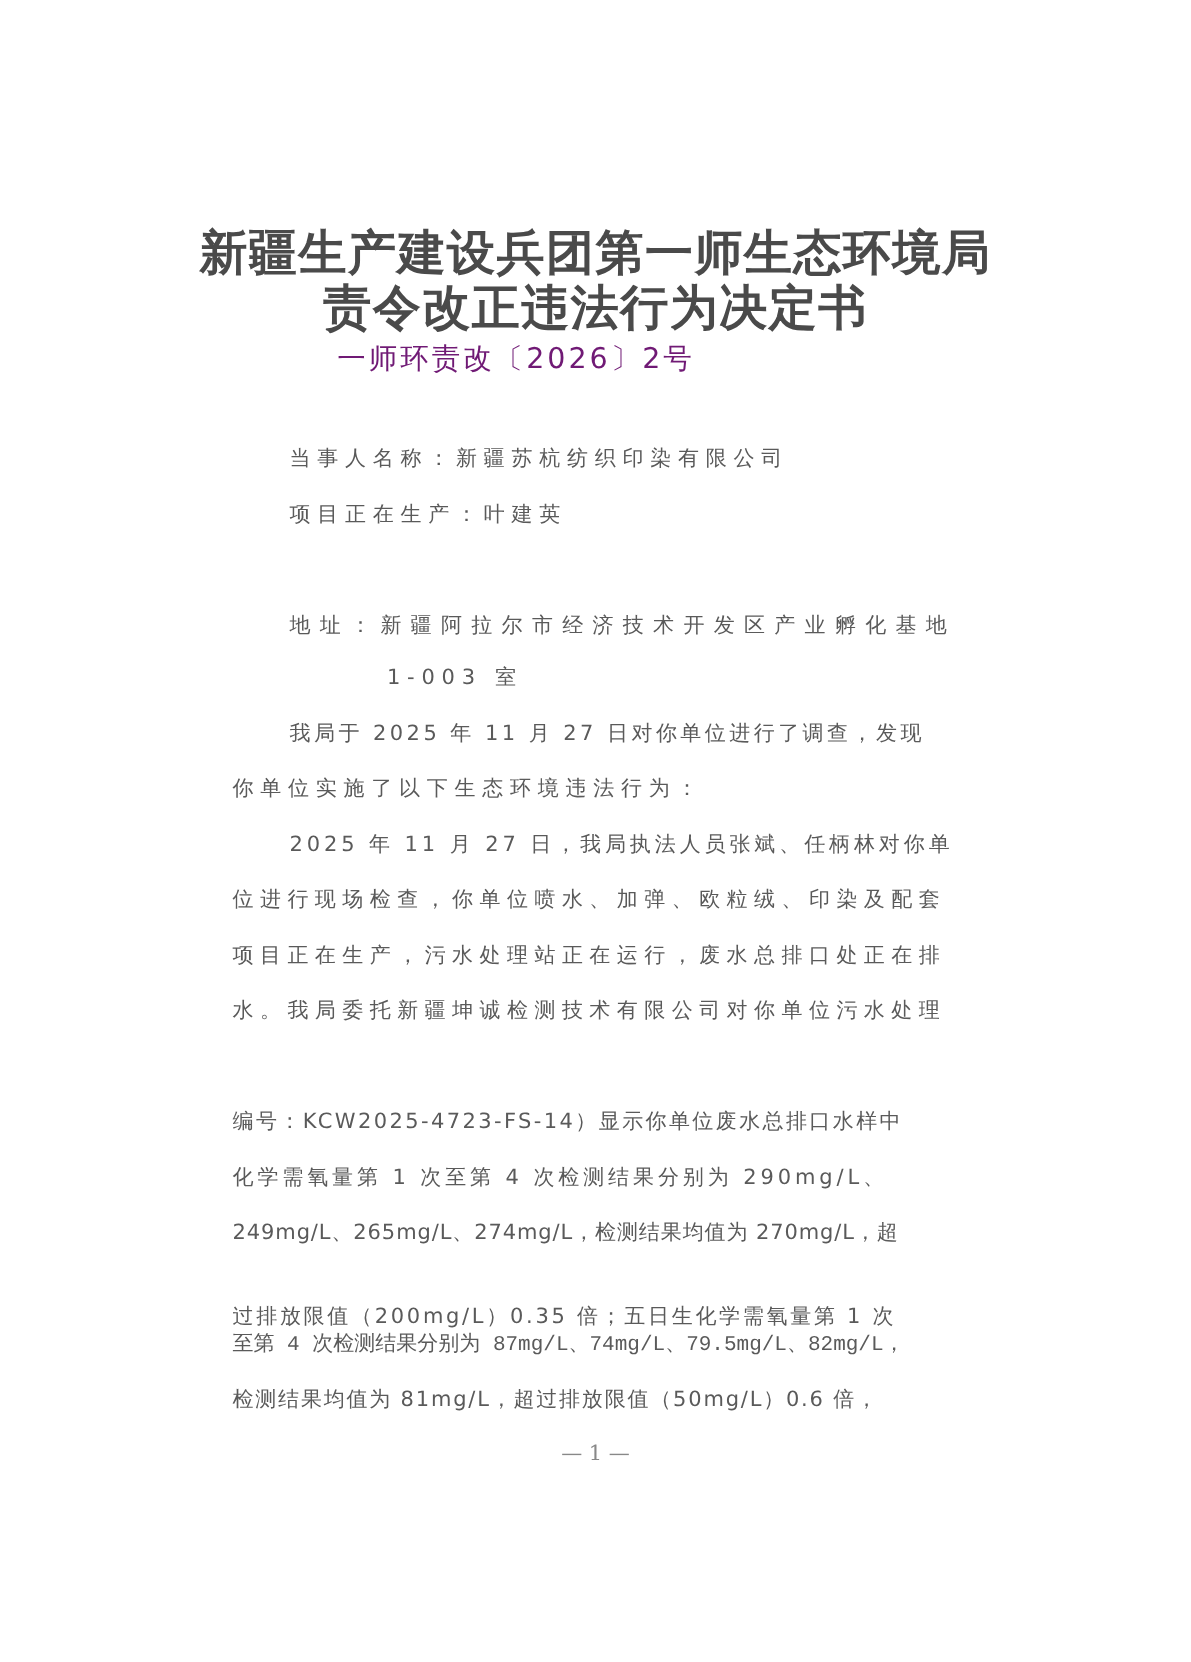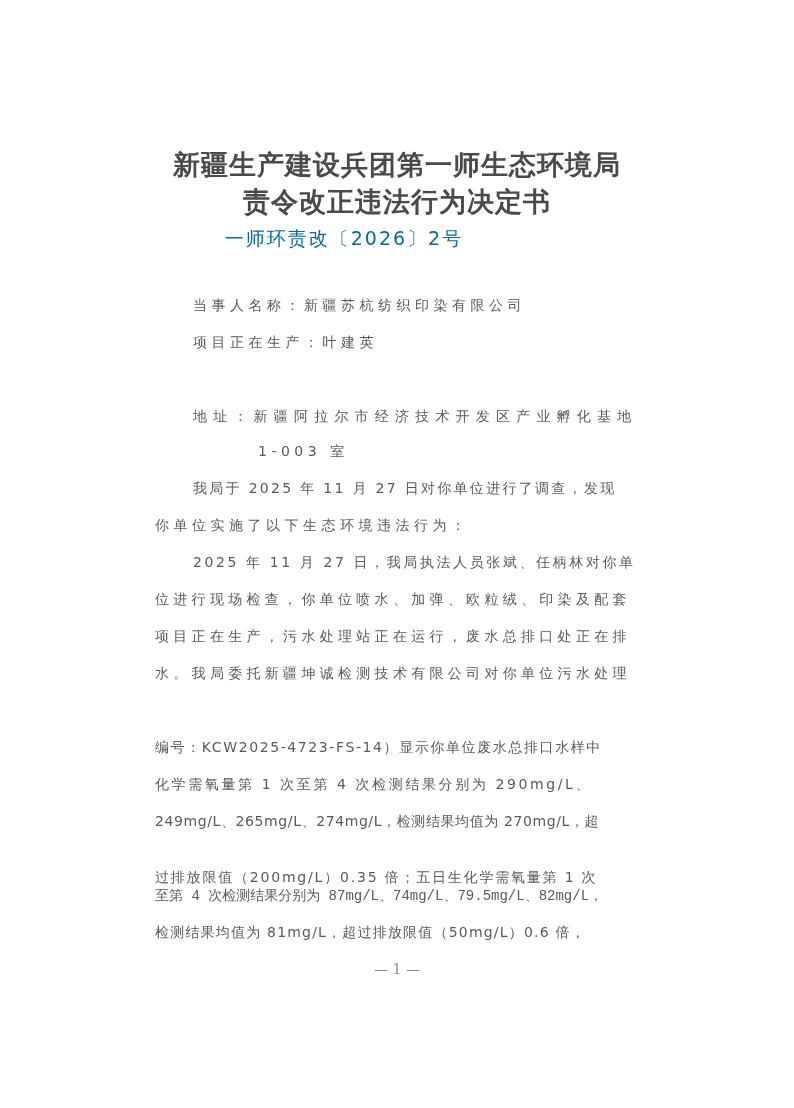--- a/index.html
+++ b/index.html
@@ -7,28 +7,28 @@
     width: 794px; height: 1108px;
     background: #ffffff;
     position: relative;
     overflow: hidden;
     color: #555555;
   }
   .page { position: absolute; left: 0; top: 0; width: 794px; height: 1108px; }
   .title {
     position: absolute; left: 0; width: 794px; text-align: center;
     font-family: "DejaVu Serif", "Liberation Serif", serif;
-    font-weight: bold; font-size: 27px; color: #4a4a4a;
+    font-weight: bold; font-size: 32px; color: #4a4a4a;
     letter-spacing: 1px;
   }
   .title1 { top: 147px; }
   .title2 { top: 184px; }
   .docno {
     position: absolute; left: 0; width: 688px; text-align: center;
-    top: 226px; font-size: 19px; color: #0369a1;
+    top: 226px; font-size: 19px; color: #701a75;
     font-family: "DejaVu Sans", "Liberation Sans", sans-serif;
     letter-spacing: 2px;
   }
   .line {
     position: absolute; white-space: nowrap;
     font-family: "DejaVu Sans", "Liberation Sans", sans-serif;
     font-size: 14px; color: #5a5a5a;
     letter-spacing: 4.5px;
   }
   .ind { left: 193px; }

